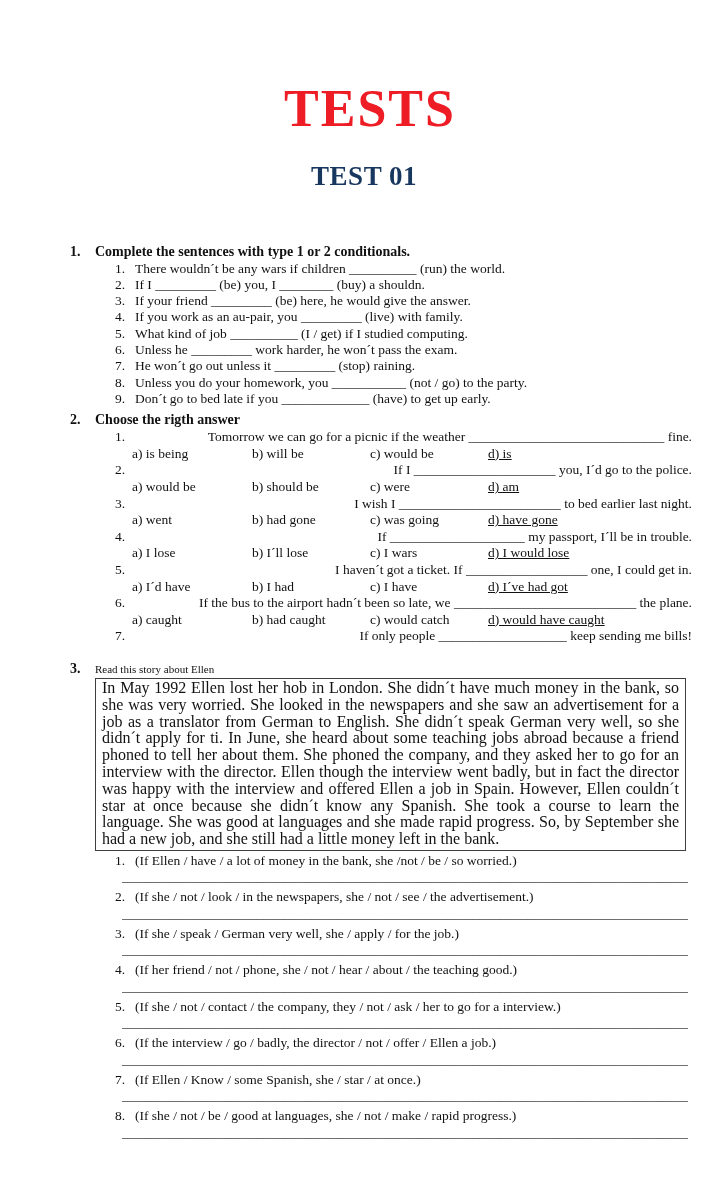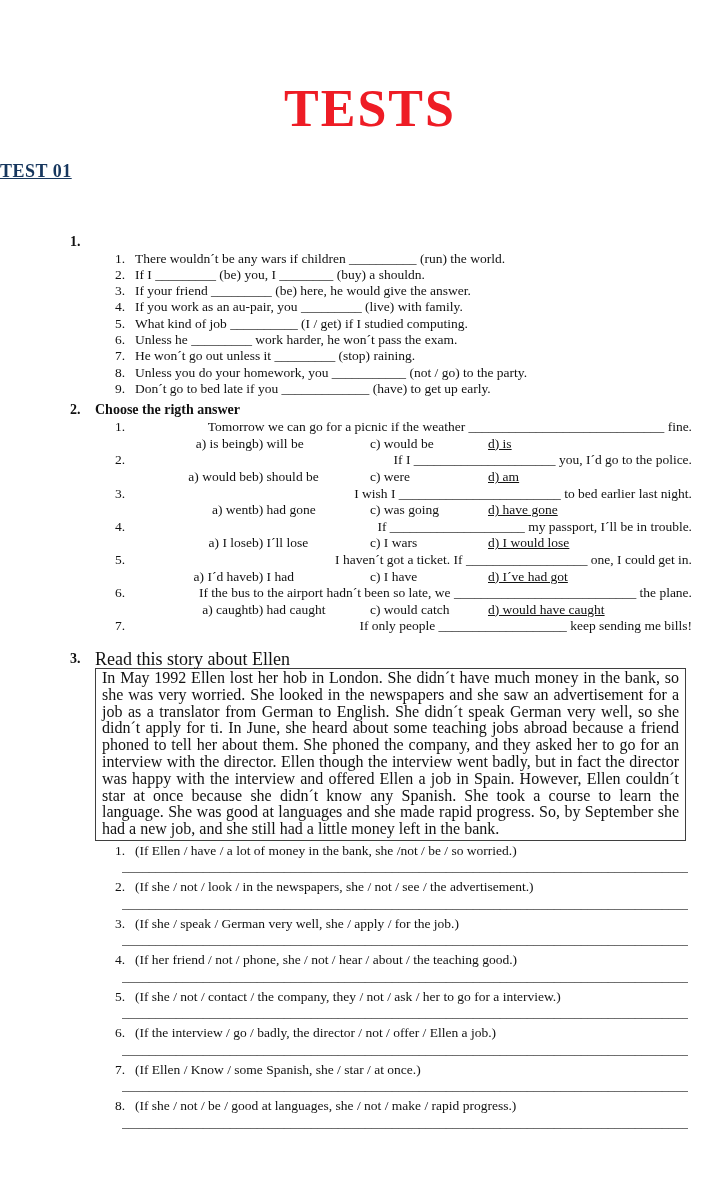--- a/index.html
+++ b/index.html
@@ -8,46 +8,46 @@
     width:728px; height:1200px; background:#ffffff; overflow:hidden;
     font-family:"Liberation Serif", serif; color:#111111;
     position:relative;
   }
   .title {
     margin-top:82px; text-align:center;
     color:var(--title-red, #ee1c25);
     font-size:52px; font-weight:bold; letter-spacing:2px; line-height:1.05;padding-left:12px;
   }
   .subtitle {
-    margin-top:24px; text-align:left;
+    margin-top:24px; text-align:center;
     color:var(--subtitle-navy, #17375e);
-    font-size:18px; font-weight:bold; letter-spacing:0.5px;text-decoration:underline;
+    font-size:27px; font-weight:bold; letter-spacing:0.5px;
   }
   .content { margin-top:52px; padding:0 36px 0 70px; font-size:13.5px; }
 
   .sec-head { display:flex; font-weight:bold; font-size:14px; line-height:16px; margin-bottom:1px; }
   .sec-head .sec-num { flex:0 0 25px; }
-  .sec-head.normal-heading .sec-text { font-weight:normal; font-size:18px; }
+  .sec-head.normal-heading .sec-text { font-weight:normal; font-size:11px; }
 
   .items { margin-left:45px; }
   .item { display:flex; line-height:16.3px; }
   .item .num { flex:0 0 20px; }
   .item .txt { flex:1; white-space:nowrap; overflow:hidden; }
 
   .section { margin-bottom:5px; }
   .section2 { margin-top:3px; }
   .section3 { margin-top:16px; }
 
   .q { margin-bottom:0; }
   .q .qline { display:flex; line-height:16.6px; }
   .q .qline .num { flex:0 0 20px; }
   .q .qline .txt { flex:1; white-space:nowrap; overflow:hidden;text-align:right; }
   .options { display:flex; margin-left:17px; line-height:16.6px; }
   .opt { flex:0 0 118px; white-space:nowrap; }
-  .opt.oa { flex:0 0 120px;text-align:right; }
+  .opt.oa { flex:0 0 120px; }
   .opt.od { flex:1;text-decoration:underline; }
 
   .passage-box {
     margin-left:25px; margin-top:1px; width:591px;
     border:1px solid var(--box-border, #3f3f3f);
     padding:1px 6px 2px 6px;
     text-align:justify; line-height:16.8px; font-size:16px;
   }
   .tasks { margin-left:45px; margin-top:2px; }
   .task { margin-bottom:3px; }
@@ -65,20 +65,21 @@
 <div class="page">
 
   <div class="title">TESTS</div>
   <div class="subtitle">TEST 01</div>
 
   <div class="content">
 
     <div class="section section1">
       <div class="sec-head">
         <span class="sec-num">1.</span>
+        <span class="sec-text">Complete the sentences with type 1 or 2 conditionals.</span>
       </div>
       <div class="items">
         <div class="item">
             <span class="num">1.</span>
             <span class="txt">There wouldn´t be any wars if children __________ (run) the world.</span>
           </div>
         <div class="item">
             <span class="num">2.</span>
             <span class="txt">If I _________ (be) you, I ________ (buy) a shouldn.</span>
           </div>

